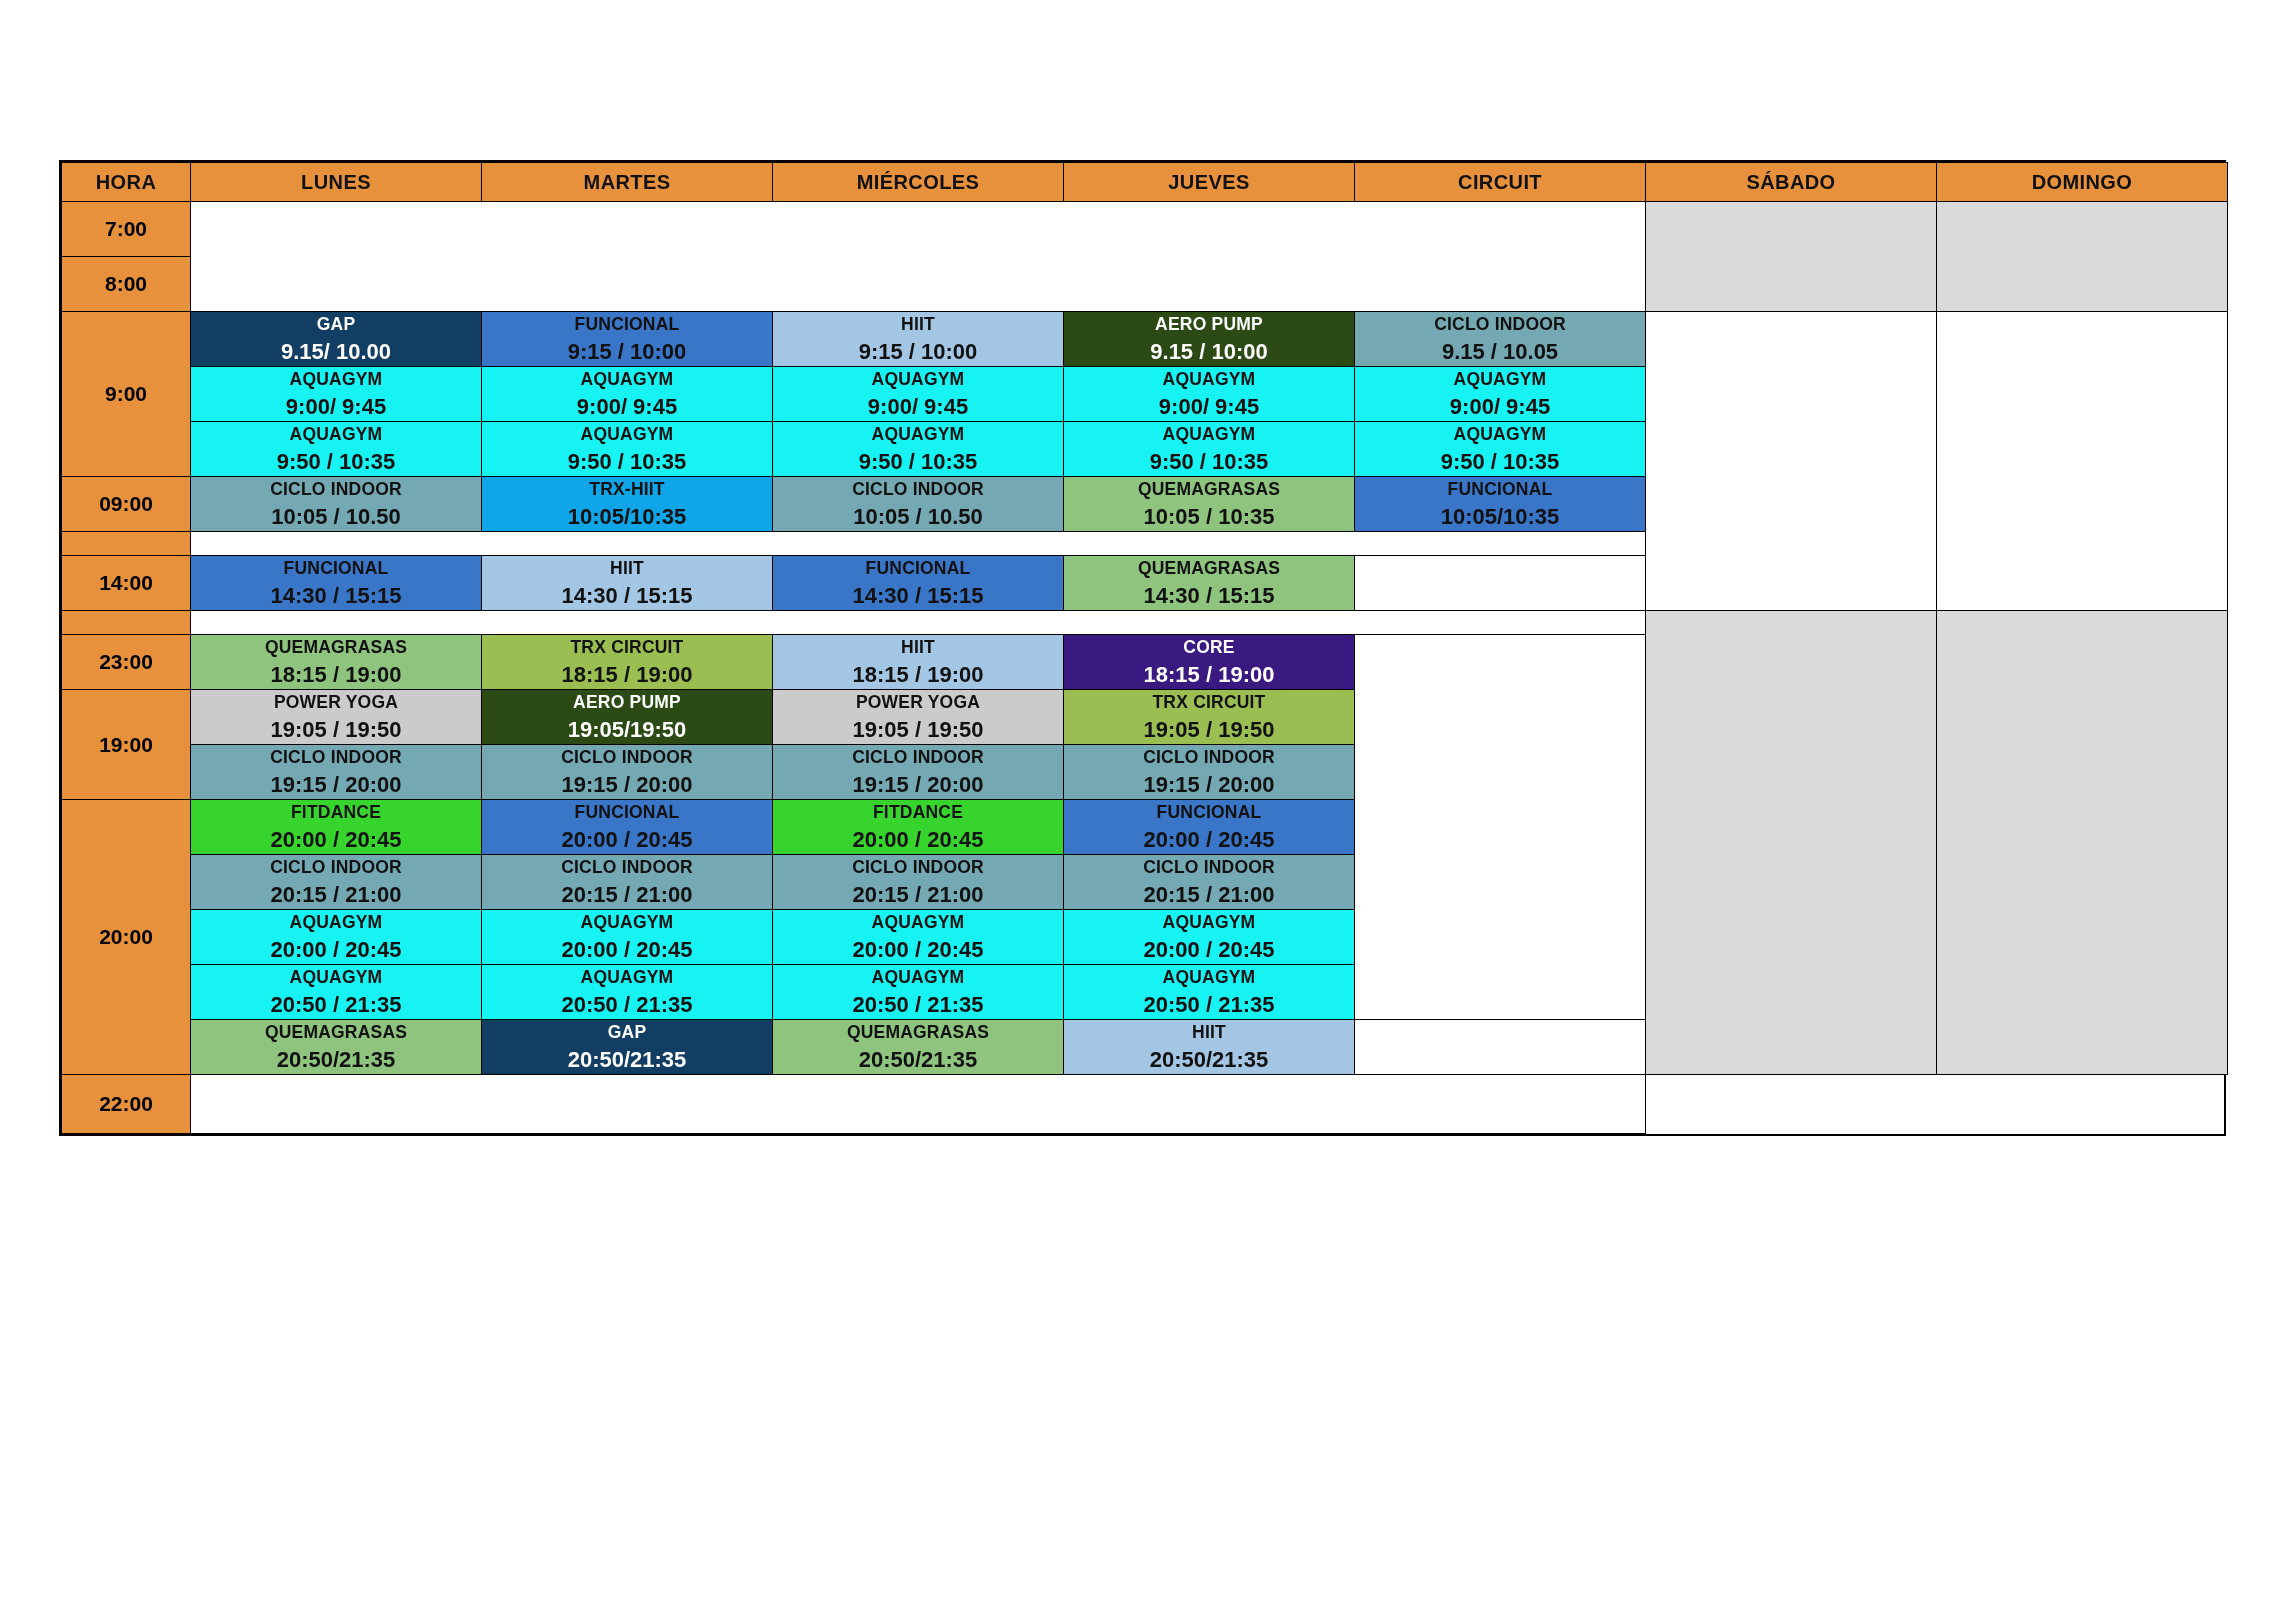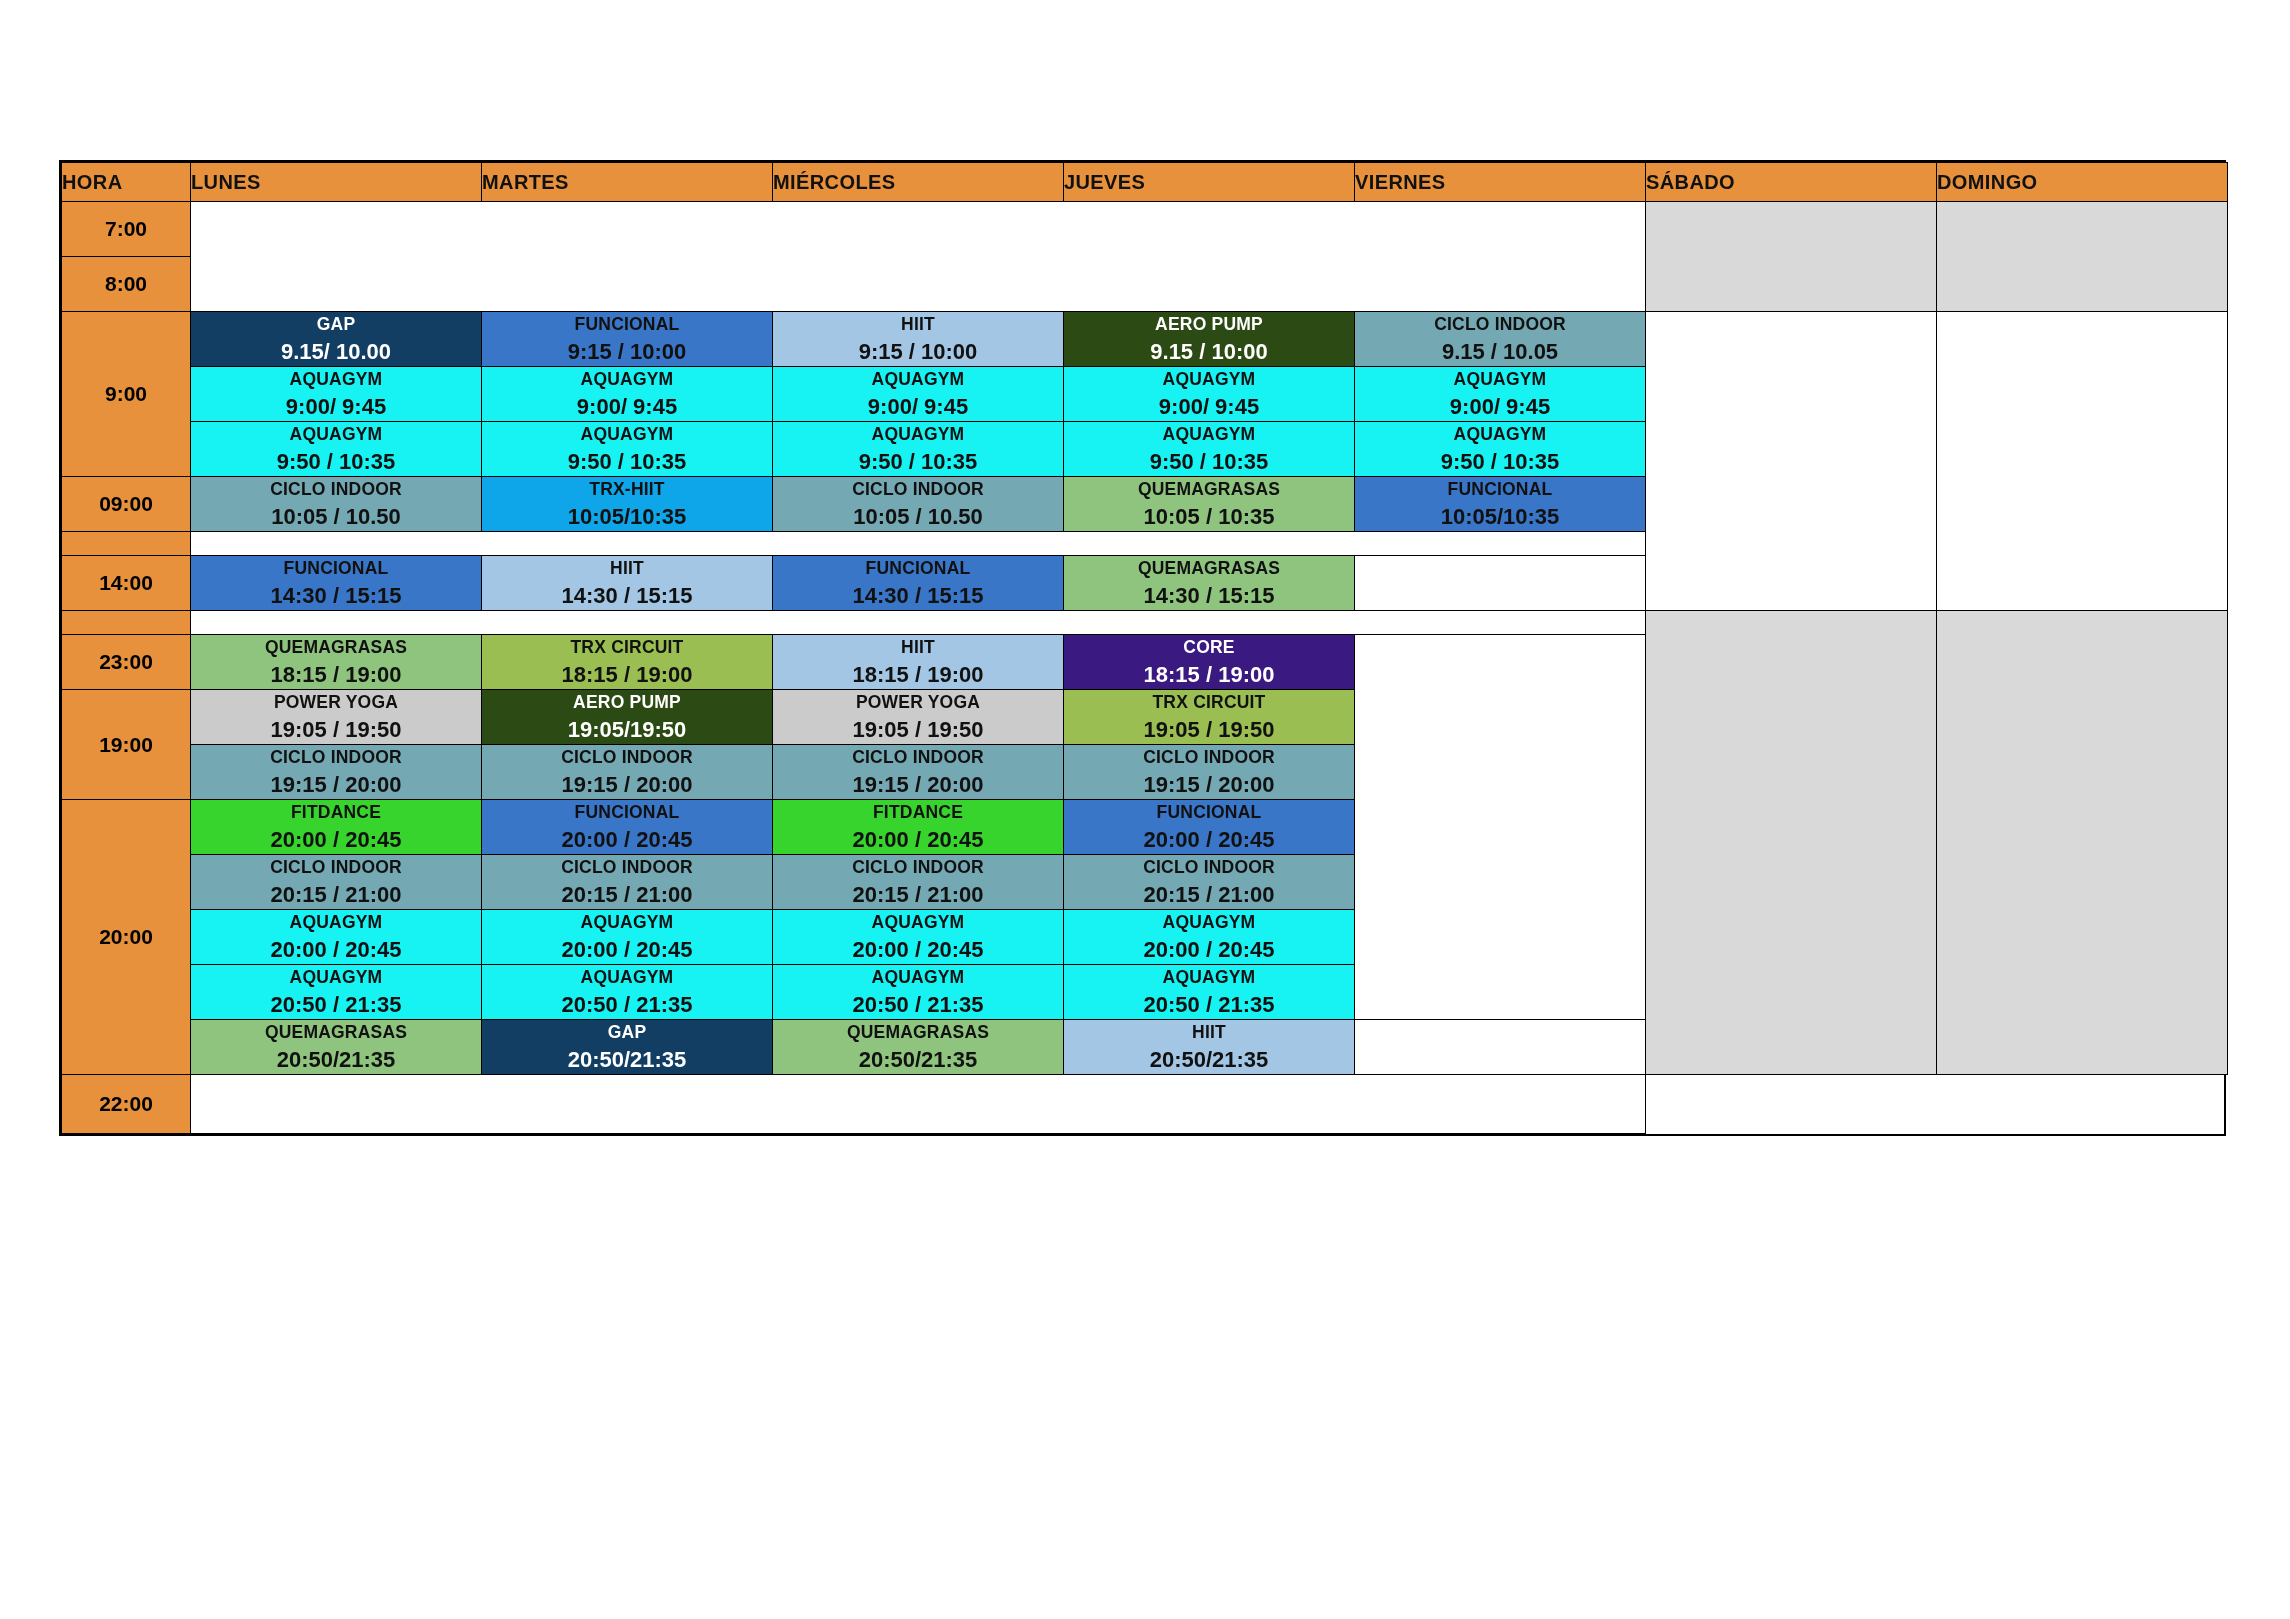--- a/index.html
+++ b/index.html
@@ -92,21 +92,21 @@
     border:1.8px solid #000;
     padding:0;
     margin:0;
     vertical-align:middle;
     box-sizing:border-box;
   }
   
   .hdr td{
     background:#E8913C;
     height:39px;
-    text-align:left;
+    text-align:center;
     font-size:20px;
     font-weight:700;
     color:#111;
     letter-spacing:0.4px;
   }
   
   td.hcell{
     background:#E8913C;
     text-align:center;
     font-size:21px;
@@ -158,21 +158,21 @@
         <col class="day">
     </colgroup>
 
     <tbody>
         <tr class="hdr">
       <td>HORA</td>
       <td>LUNES</td>
       <td>MARTES</td>
       <td>MIÉRCOLES</td>
       <td>JUEVES</td>
-      <td>VIERNES</td>
+      <td>CIRCUIT</td>
       <td>SÁBADO</td>
       <td>DOMINGO</td>
     </tr>
 
     <tr>
       <td class="hcell" style="height:55px">7:00</td>
       <td class="empty" colspan="5" rowspan="2"></td>
       <td class="gray" rowspan="2"></td>
       <td class="gray" rowspan="2"></td>
     </tr>

